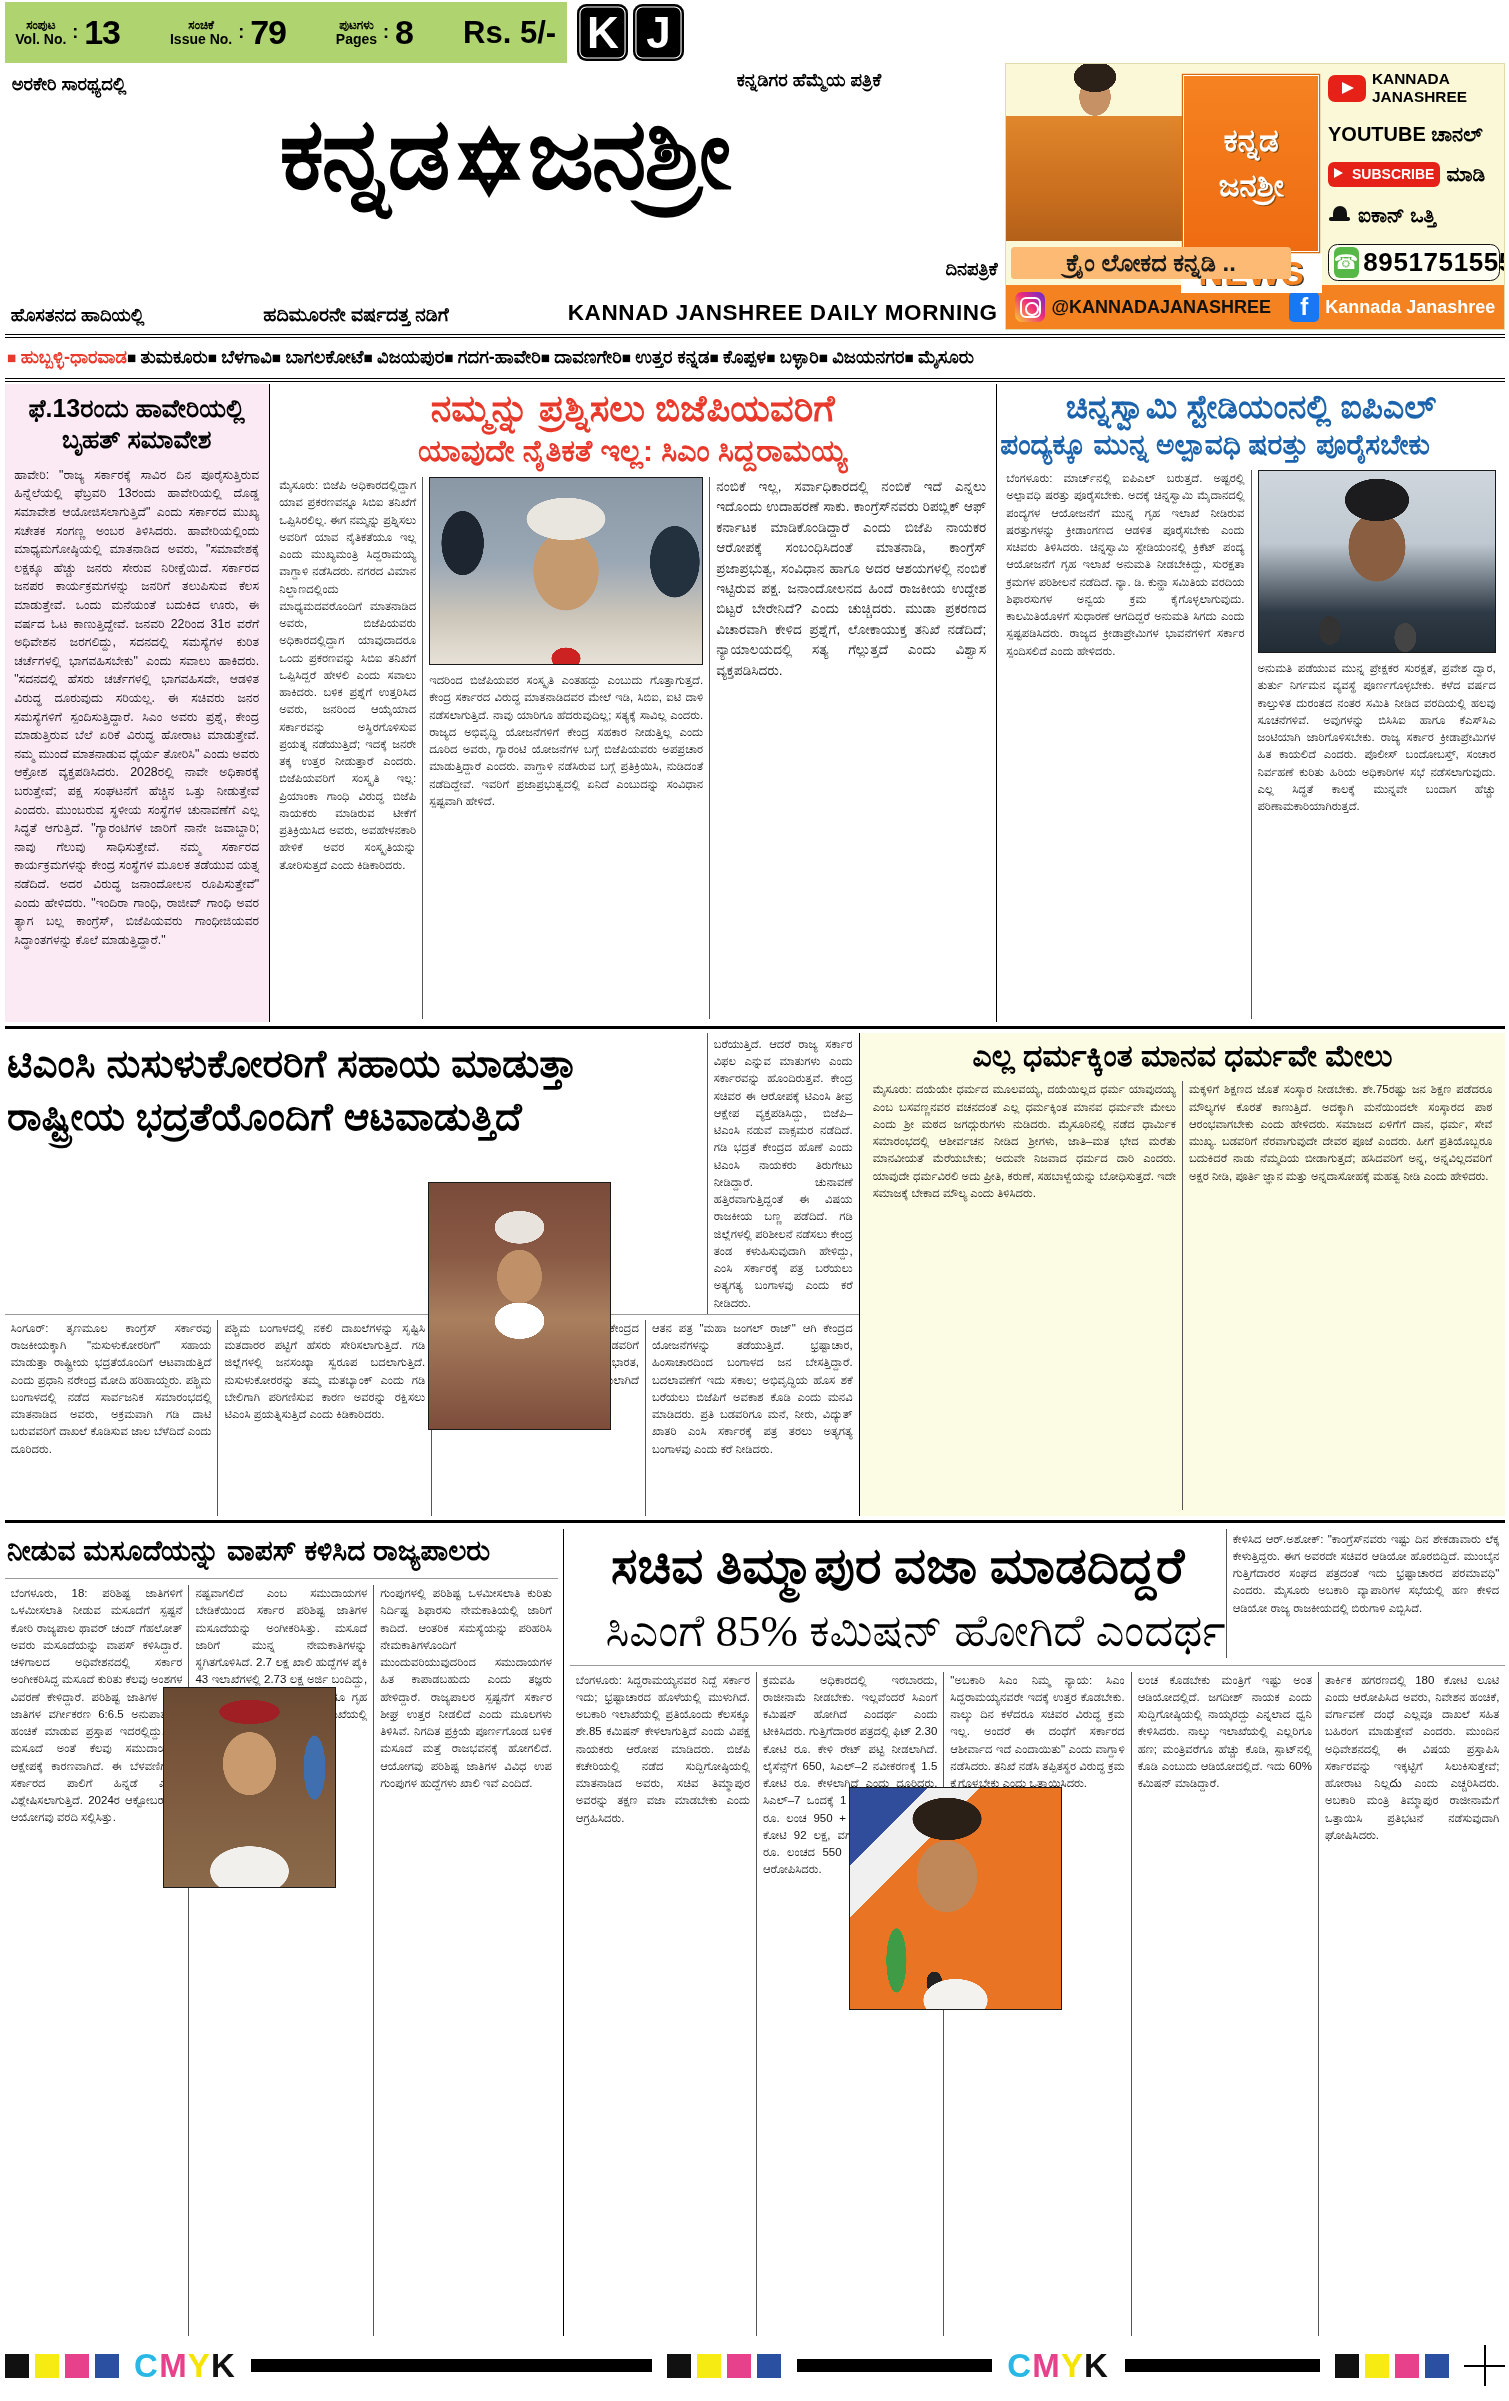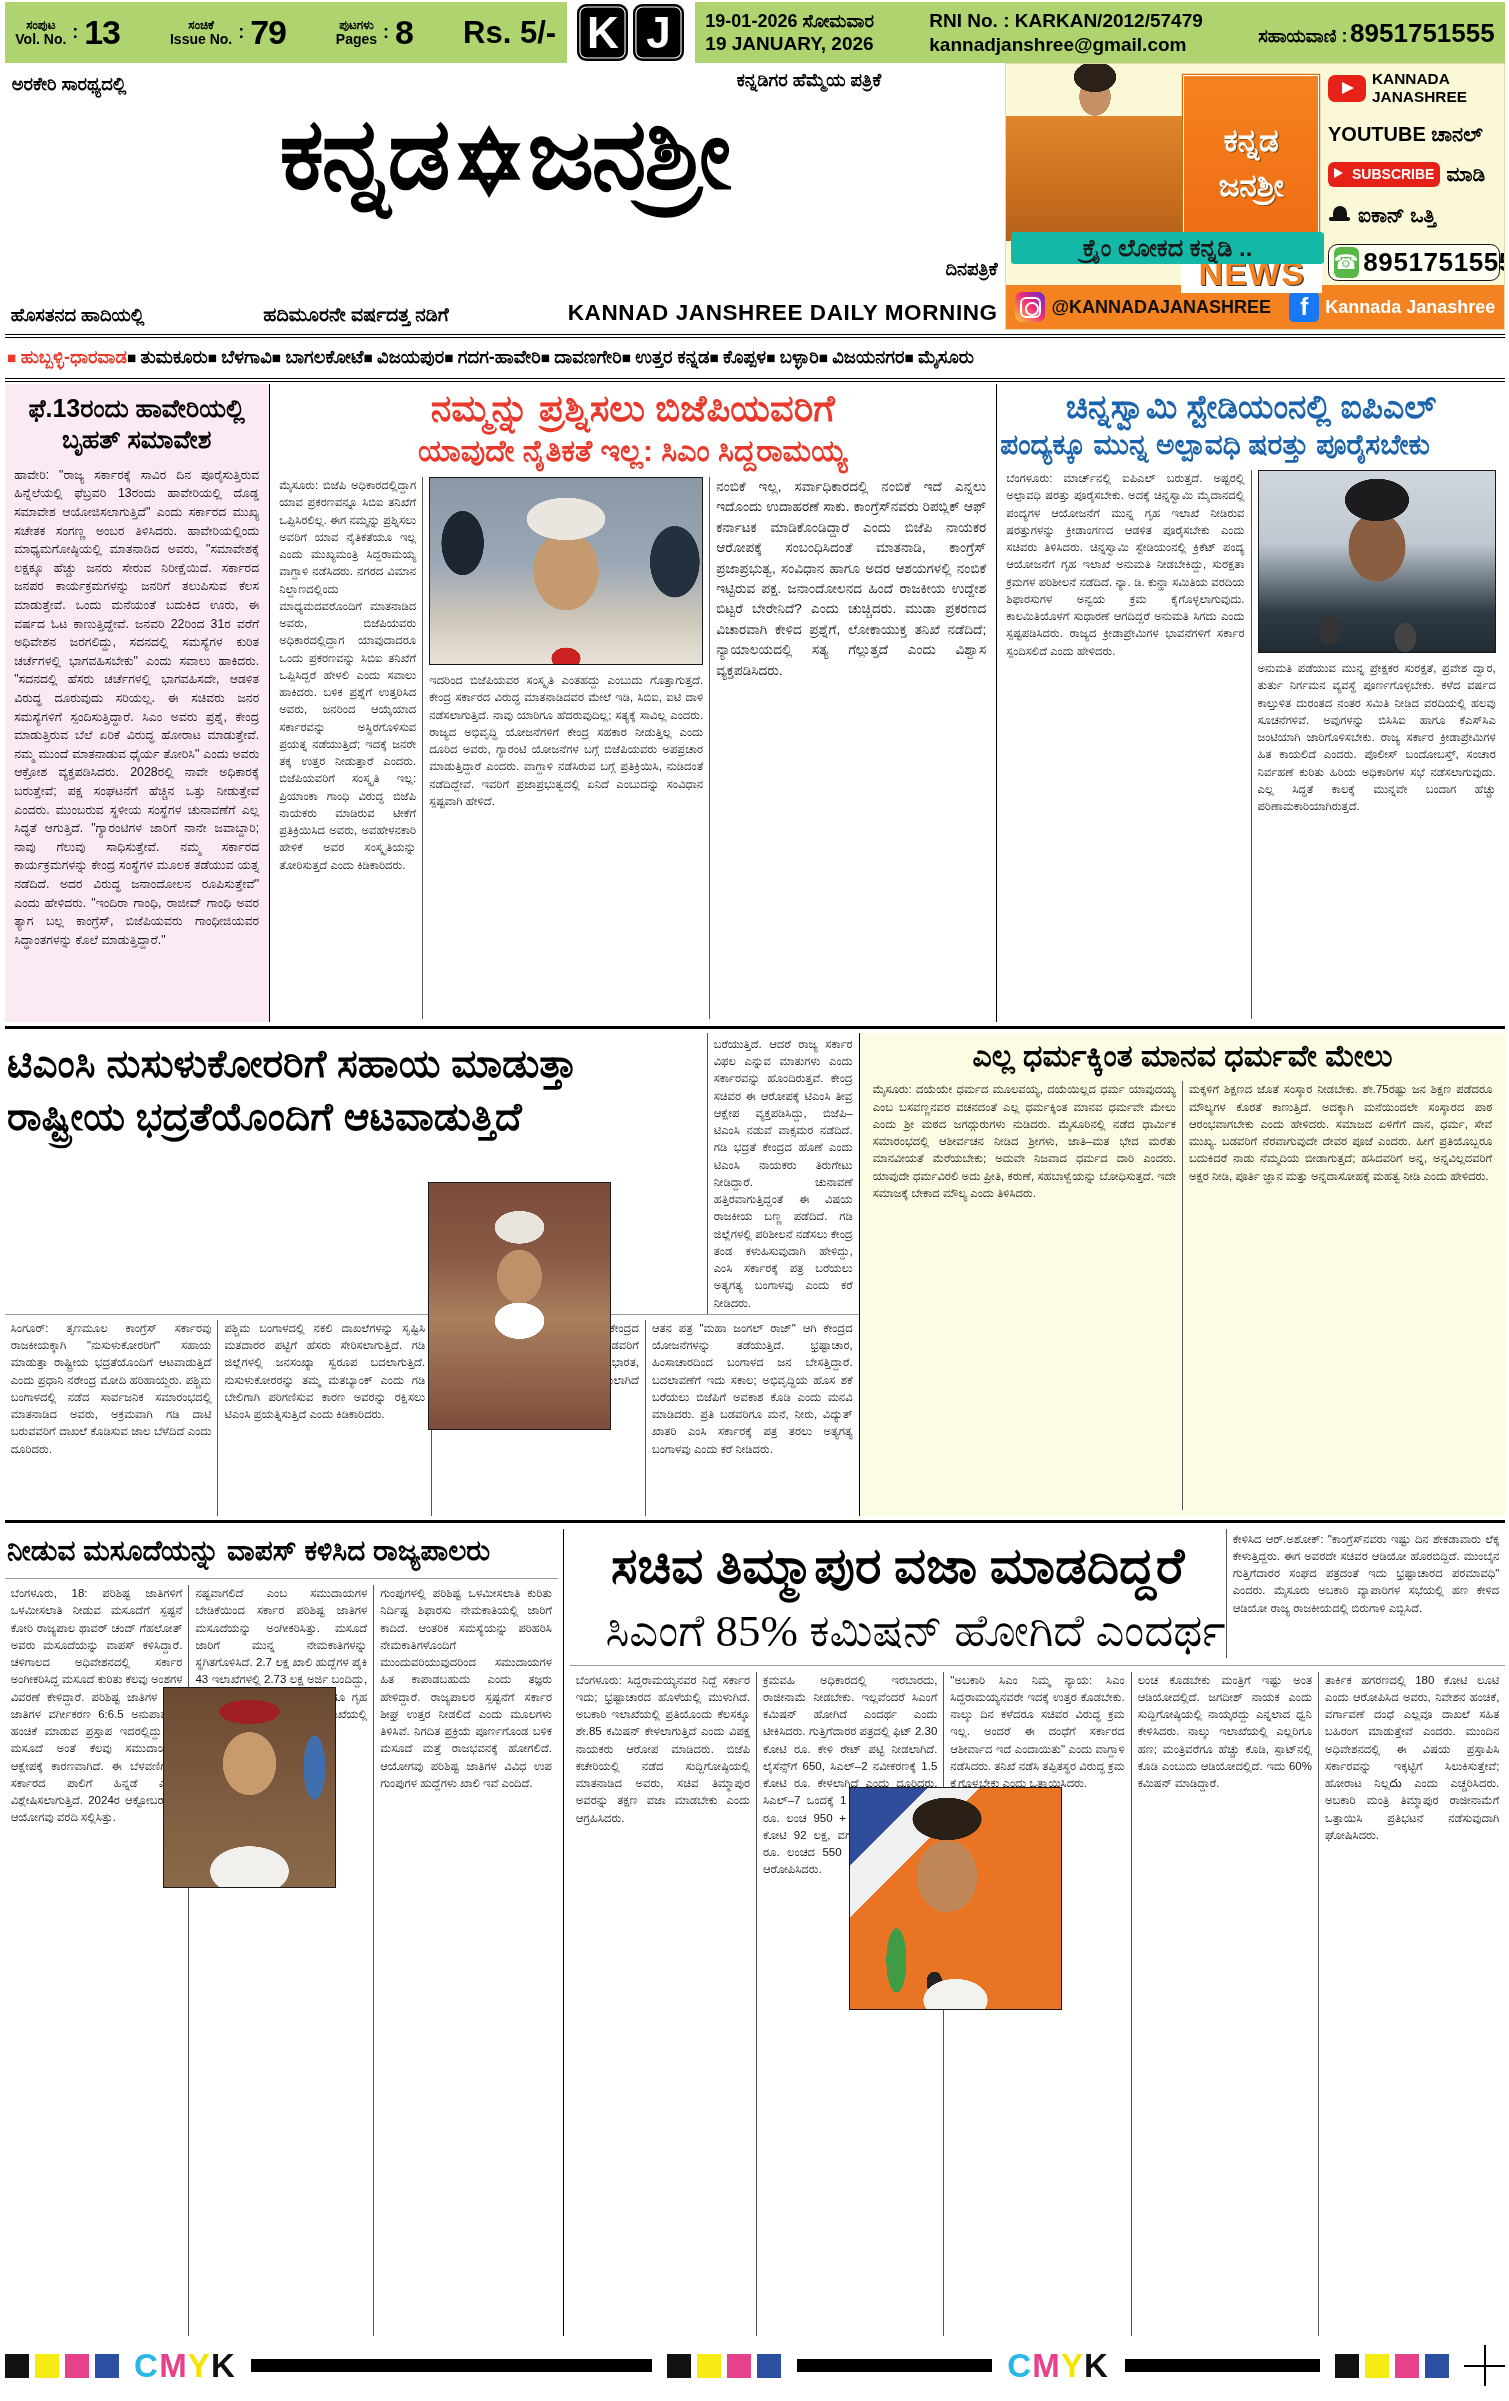--- a/index.html
+++ b/index.html
@@ -44,21 +44,21 @@
   .promo-main { flex:1; display:flex; position:relative; }
   .promo-man { position:absolute; left:0; bottom:44px; width:177px; height:195px;
      background:
        radial-gradient(ellipse 35px 25px at 89px 31px, #2b2118 0 60%, transparent 61%),
        radial-gradient(ellipse 26px 31px at 89px 51px, #c69165 0 60%, transparent 61%),
        linear-gradient(180deg, transparent 70px, #e0862c 70px, #c96f1e 75%, #b4601a 100%);
      border-radius:6px 6px 0 0; }
   .promo-orange { position:absolute; left:177px; top:10.6px; width:136px; height:177px; background:linear-gradient(180deg,#f58220,#ef6b12); border:1.8px solid #fff; box-shadow:0 0 0 1.2px #d86a10; display:flex; flex-direction:column; align-items:center; justify-content:center; gap:8.3px; }
   .promo-orange .po-l { color:#fff; font-size:31px; font-weight:bold; text-shadow:1.2px 1.2px 0 #8a4a08; }
   .promo-news { position:absolute; left:175px; top:190px; width:141px; background:#fff; text-align:center; font-size:34px; font-weight:bold; color:#f58220; text-shadow:1.2px 1.2px 0 #333; letter-spacing:1.2px; }
-  .promo-tagline { position:absolute; left:4.7px; bottom:21px; width:313px; background:#14b8a6; text-align:center; font-size:24px; font-weight:bold; color:#1a1a1a; padding:2.4px 0; border-radius:3.5px; }
+  .promo-tagline { position:absolute; left:4.7px; bottom:6px; width:280px; background:#fdba74; text-align:center; font-size:24px; font-weight:bold; color:#1a1a1a; padding:2.4px 0; border-radius:3.5px; }
   .promo-right { position:absolute; right:0; top:0; width:181px; height:223px; padding:6px 4.7px; display:flex; flex-direction:column; justify-content:space-between; }
   .pr-row { display:flex; align-items:center; gap:6px; }
   .yt-icon { width:38px; height:27px; background:#e62117; border-radius:7px; position:relative; flex:0 0 auto; }
   .yt-icon:before { content:""; position:absolute; left:14px; top:7px; border-left:12px solid #fff; border-top:6.5px solid transparent; border-bottom:6.5px solid transparent; }
   .pr-brand { font-size:15.4px; font-weight:bold; }
   .pr-ytline { font-size:20px; font-weight:bold; }
   .sub-btn { background:#e62117; color:#fff; font-size:14px; font-weight:bold; border-radius:6px; padding:4.7px 6px 4.7px 24px; position:relative; }
   .sub-btn:before { content:""; position:absolute; left:6px; top:6.5px; border-left:9.5px solid #fff; border-top:5.3px solid transparent; border-bottom:5.3px solid transparent; }
   .pr-kn { font-size:20px; font-weight:bold; }
   .bell { width:24px; height:24px; position:relative; flex:0 0 auto; }
@@ -209,34 +209,20 @@
           </div>
         <div class="issue-colon">:</div>
         <div class="issue-val">8</div>
       </div>
       <div class="price">Rs. 5/-</div>
     </div>
     <div class="kj-logo">
       <div class="kj-sq">K</div>
       <div class="kj-sq">J</div>
     </div>
-    <div class="hbox hbox-right">
-      <div class="hr-col">
-        <div class="hr-date1">19-01-2026  ಸೋಮವಾರ</div>
-        <div class="hr-date2">19  JANUARY, 2026</div>
-      </div>
-      <div class="hr-col">
-        <div class="hr-rni">RNI No. : KARKAN/2012/57479</div>
-        <div class="hr-mail">kannadjanshree@gmail.com</div>
-      </div>
-      <div class="hr-col" style="text-align:right;">
-        <span class="hr-help">ಸಹಾಯವಾಣಿ :</span>
-        <span class="hr-phone">8951751555</span>
-      </div>
-    </div>
   </div>
 
   <div class="masthead-row">
     <div class="mast-left">
       <div class="mast-small-tl">ಅರಕೇರಿ ಸಾರಥ್ಯದಲ್ಲಿ</div>
       <div class="mast-tag-right">ಕನ್ನಡಿಗರ ಹೆಮ್ಮೆಯ ಪತ್ರಿಕೆ</div>
       <div class="mast-title">
         <span>ಕನ್ನಡ</span><span class="mast-star">✡</span><span>ಜನಶ್ರೀ</span>
       </div>
       <div class="mast-daily">ದಿನಪತ್ರಿಕೆ</div>

